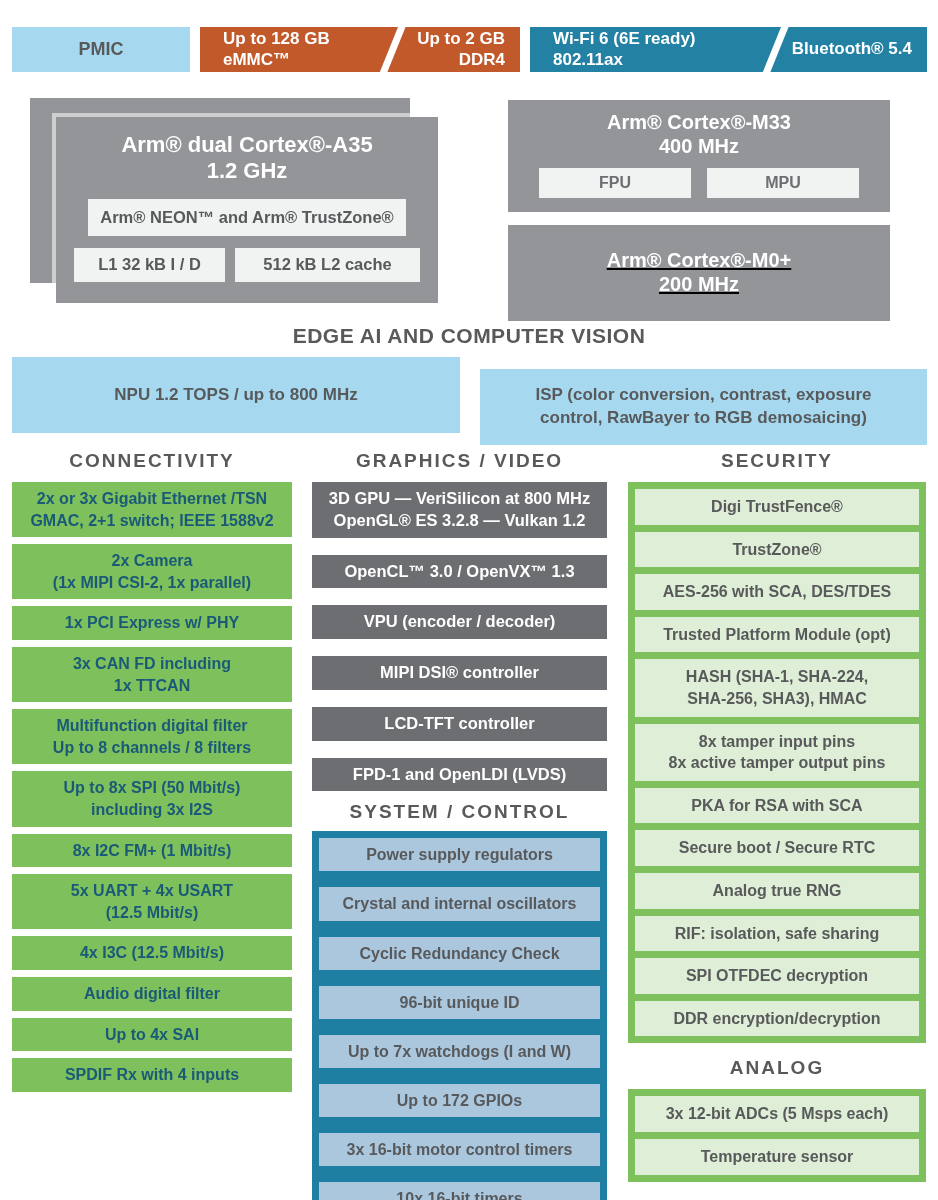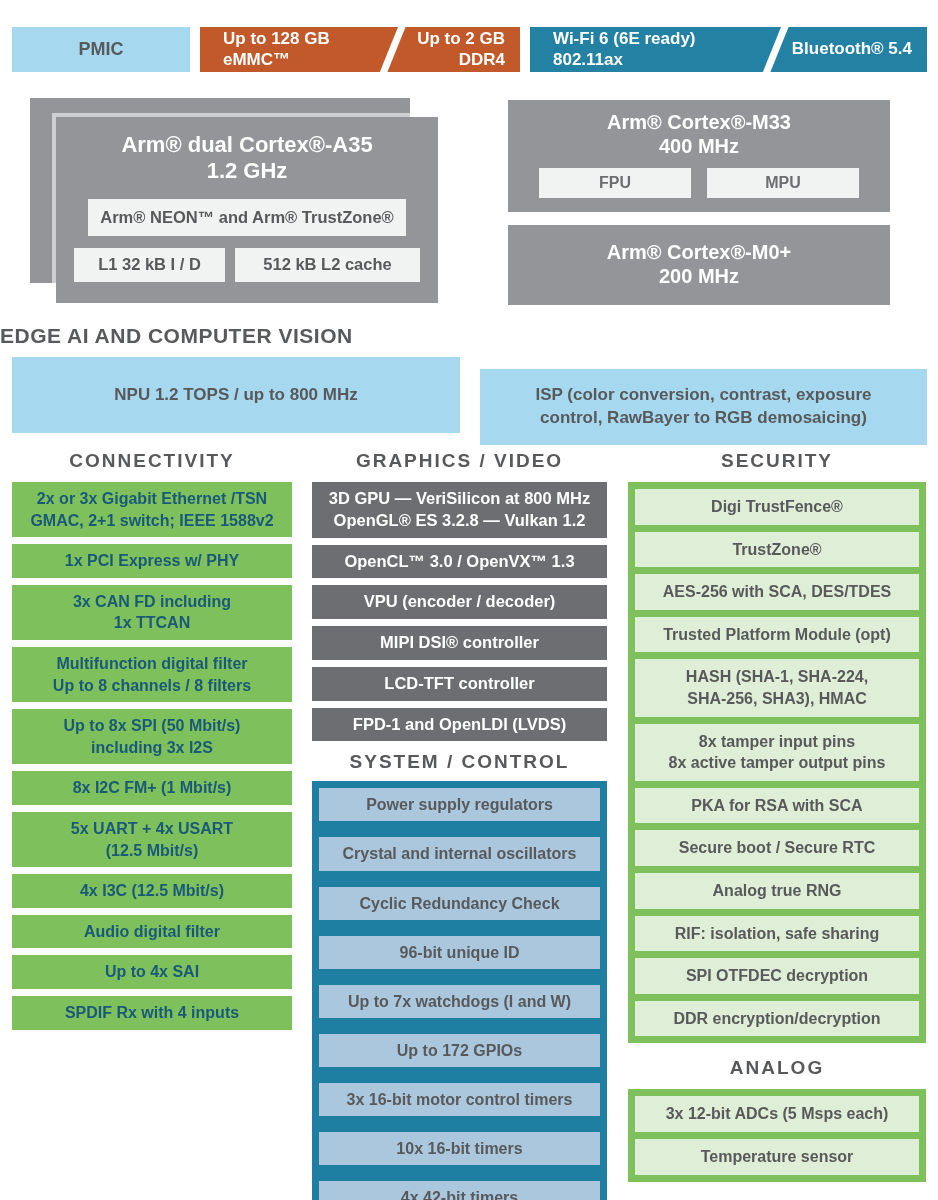--- a/index.html
+++ b/index.html
@@ -56,27 +56,27 @@
   .neon-strip { margin: 15px auto 0; width: 318px; height: 37px; font-size: 16.5px; }
   .cache-row { margin: 12px auto 0; width: 346px; display: flex; gap: 10px; }
   .cache-row .sub-strip { height: 34px; font-size: 16.5px; }
   .cache-l1 { width: 151px; }
   .cache-l2 { flex: 1; }
 
   .m33 { left: 508px; top: 100px; width: 382px; height: 112px; padding-top: 11px; }
   .m33 .card-title, .m0 .card-title { font-size: 20px; }
   .fpu-mpu-row { margin: 10px auto 0; width: 320px; display: flex; gap: 16px; }
   .fpu-mpu-row .sub-strip { flex: 1; height: 30px; font-size: 16px; color: #6d6e71; }
-  .m0 { left: 508px; top: 225px; width: 382px; height: 80px;
-        display: flex; align-items: center; justify-content: center; }
+  .m0 { left: 508px; top: 225px; width: 382px; height: 96px;
+        display: flex; align-items: center; justify-content: center; text-decoration: underline; }
 
   
   .edge-heading {
     position: absolute; top: 324px; left: 0; width: 100%;
-    color: #58595b; font-size: 21px; font-weight: bold;
+    text-align: center; color: #58595b; font-size: 21px; font-weight: bold;
     letter-spacing: 0.5px;
   }
   .blue-band {
     position: absolute; top: 357px; height: 76px;
     background: #a6d9f0; color: #58595b; font-size: 17px; font-weight: bold;
     display: flex; align-items: center; justify-content: center;
     text-align: center; line-height: 1.35;
   }
   .npu { left: 12px; width: 448px; }
   .isp { left: 480px; width: 447px; margin-top: 12px; }
@@ -92,21 +92,21 @@
   }
   .item-list { display: flex; flex-direction: column; }
 
   .conn-list { gap: 7px; }
   .conn-item {
     background: #7ec05c; color: #1a5a78;
     font-size: 16px; font-weight: bold; text-align: center;
     line-height: 1.35; padding: 6px 4px;
   }
 
-  .gfx-list { gap: 7px; }
+  .gfx-list { gap: 17px; }
   .gfx-item {
     background: #6d6e71; color: #ffffff;
     font-size: 16.5px; font-weight: bold; text-align: center;
     line-height: 1.32; padding: 6px 3px;
   }
   .sys-heading { margin-top: 10px; margin-bottom: 8px; }
   .sys-panel {
     background: #1e7fa2; padding: 7px;
     display: flex; flex-direction: column; gap: 16px;
   }
@@ -180,20 +180,22 @@
 control, RawBayer to RGB demosaicing)</div>
 
   <div class="col col-conn">
     <div class="col-heading">CONNECTIVITY</div>
     <div class="item-list conn-list">
 
         <div class="conn-item pre">2x or 3x Gigabit Ethernet /TSN
 GMAC, 2+1 switch; IEEE 1588v2</div>
 
 
+        <div class="conn-item pre">2x Camera
+(1x MIPI CSI-2, 1x parallel)</div>
 
         <div class="conn-item pre">1x PCI Express w/ PHY</div>
 
         <div class="conn-item pre">3x CAN FD including
 1x TTCAN</div>
 
         <div class="conn-item pre">Multifunction digital filter
 Up to 8 channels / 8 filters</div>
 
         <div class="conn-item pre">Up to 8x SPI (50 Mbit/s)

